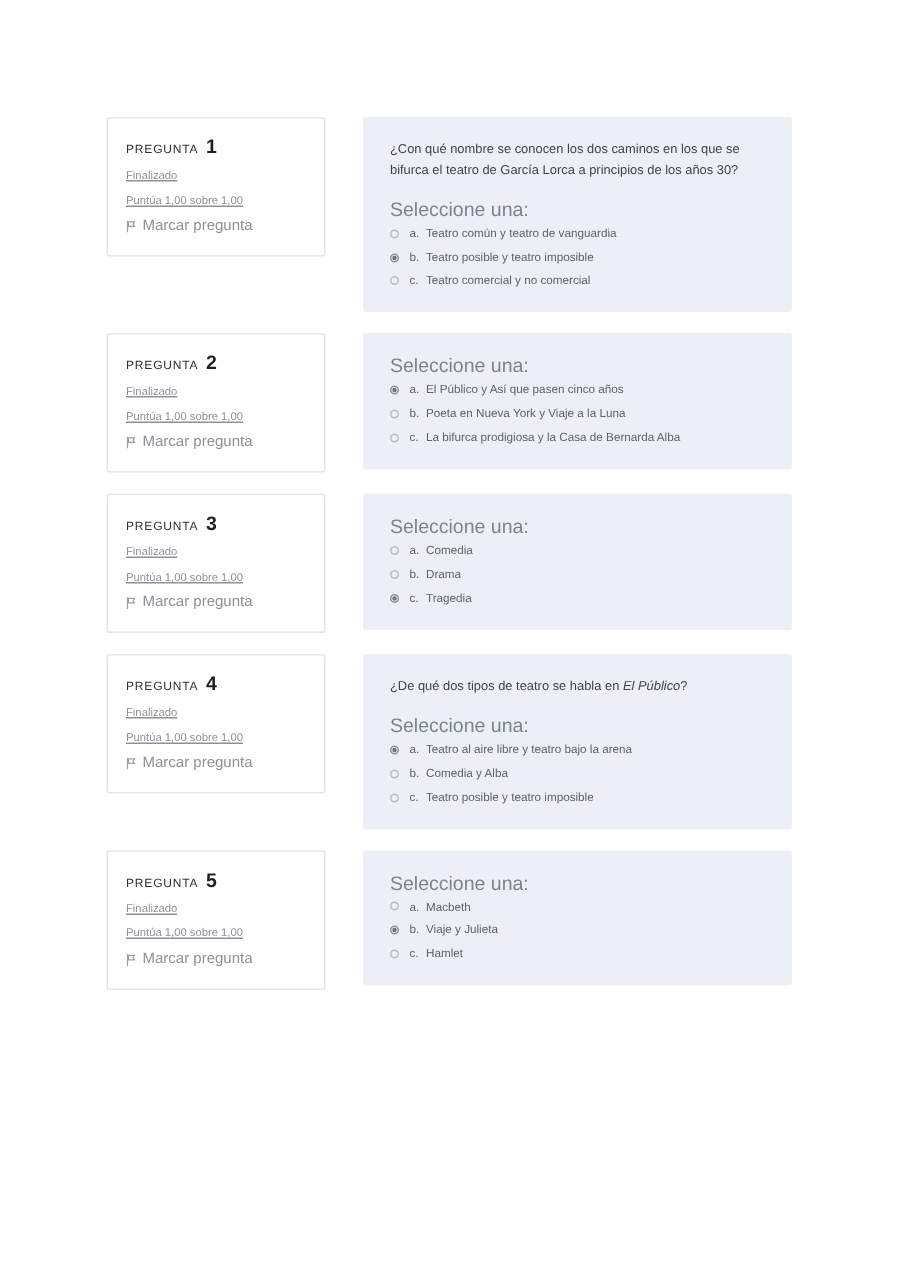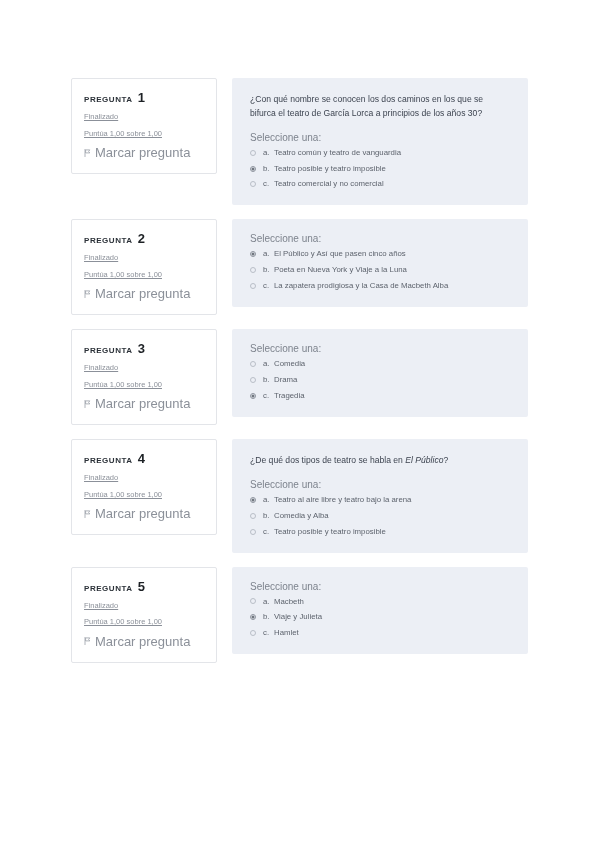--- a/index.html
+++ b/index.html
@@ -50,21 +50,21 @@
 
   .q-heading {
     margin: 0 0 9px 0;
     display: flex;
     align-items: baseline;
     gap: 5px;
     color: #2b3138;
   }
   .q-heading .q-word {
     font-size: 8px;
-    font-weight: bold;
+    font-weight: normal;
     letter-spacing: 0.55px;
     text-transform: uppercase;
     color: #2b3138;
   }
   .q-heading .q-num {
     font-size: 13px;
     font-weight: bold;
     color: #1d2125;
     line-height: 1;
   }
@@ -76,54 +76,54 @@
     margin-bottom: 9px;
     white-space: nowrap;
     text-decoration: underline;
   }
   .info-line:last-child { margin-bottom: 0; }
 
   .flag-line {
     display: flex;
     align-items: center;
     gap: 4px;
-    font-size: 13px;
+    font-size: 10px;
     color: #8b9099;
     line-height: 1;
   }
   .flag-icon {
     display: inline-block;
     width: 7px;
     height: 8px;
     flex: 0 0 auto;
   }
   .flag-icon svg { display: block; }
 
   
   .q-panel {
     flex: 1;
-    margin-left: 15px;
+    margin-left: 25px;
     background: #eceff5;
     border-radius: 2px;
     padding: 15px 18px 17px 18px;
     box-sizing: border-box;
   }
 
   .q-text {
     font-size: 8.6px;
     line-height: 1.62;
     color: #3d4450;
     margin: 0 0 12px 0;
   }
   .q-text em {
     font-style: italic;
   }
 
   .select-label {
-    font-size: 10px;
+    font-size: 13px;
     color: #7d838d;
     margin: 0 0 6px 0;
     line-height: 1;
   }
 
   .options {
     list-style: none;
     margin: 0;
     padding: 0;
   }
@@ -251,21 +251,21 @@
           <span class="opt-text">El Público y Así que pasen cinco años</span>
         </li>
         <li class="option">
           <span class="radio"></span>
           <span class="opt-letter">b.</span>
           <span class="opt-text">Poeta en Nueva York y Viaje a la Luna</span>
         </li>
         <li class="option">
           <span class="radio"></span>
           <span class="opt-letter">c.</span>
-          <span class="opt-text">La zapatera prodigiosa y la Casa de Macbeth Alba</span>
+          <span class="opt-text">La bifurca prodigiosa y la Casa de Bernarda Alba</span>
         </li>
           </ul>
     </div>
       </div>
       <div class="question-block">
     <div class="info-card">
       <div class="q-heading">
         <span class="q-word">PREGUNTA</span>
         <span class="q-num">3</span>
       </div>

